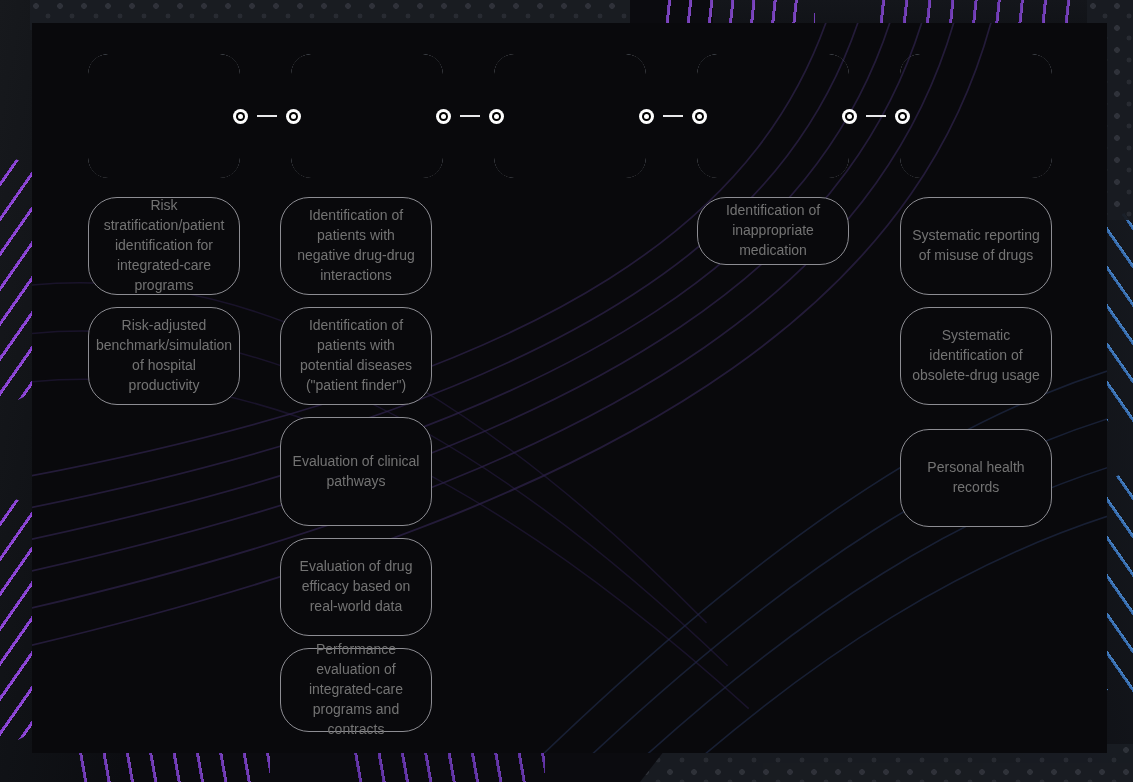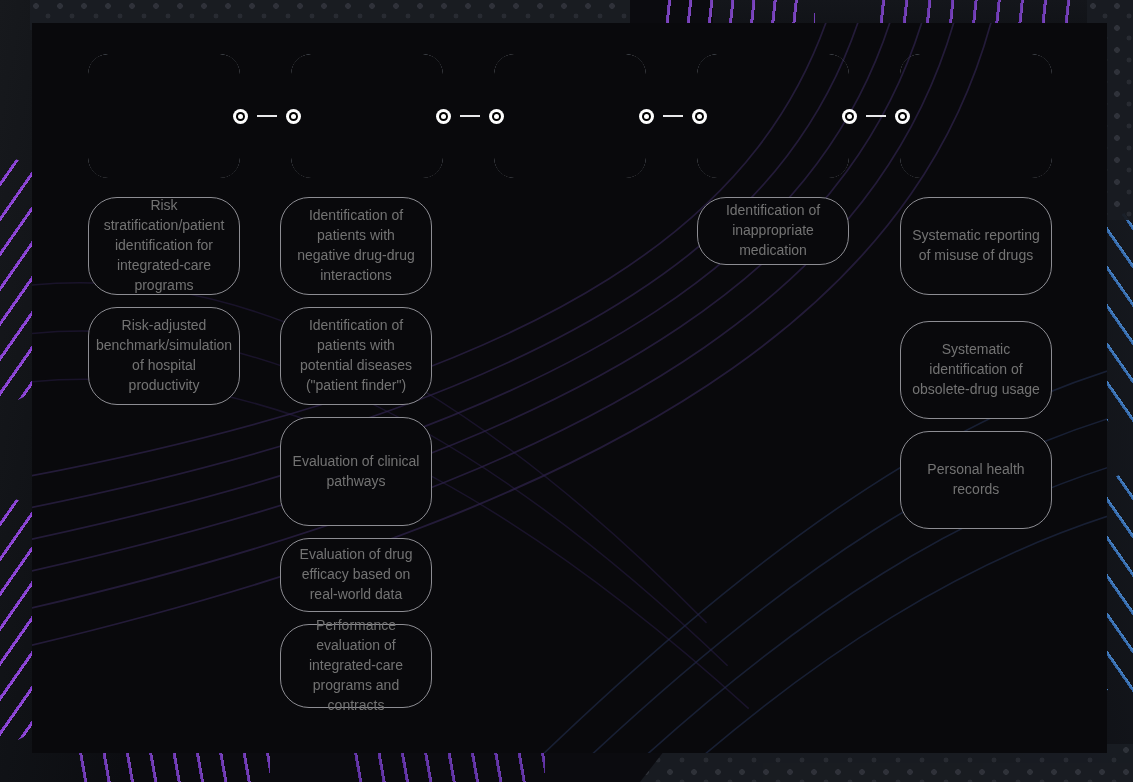--- a/index.html
+++ b/index.html
@@ -357,40 +357,40 @@
         <div class="column" style="left: 248px;">
           <div class="card" style="height: 98px;">
             <span>Identification of patients with negative drug-drug interactions</span>
           </div>
           <div class="card" style="height: 98px;">
             <span>Identification of patients with potential diseases ("patient finder")</span>
           </div>
           <div class="card" style="height: 109px;">
             <span>Evaluation of clinical pathways</span>
           </div>
-          <div class="card" style="height: 74px;">
+          <div class="card" style="height: 98px;">
             <span>Evaluation of drug efficacy based on real-world data</span>
           </div>
           <div class="card" style="height: 84px;">
             <span>Performance evaluation of integrated-care programs and contracts</span>
           </div>
         </div>
         <div class="column" style="left: 462px;"></div>
         <div class="column" style="left: 665px;">
           <div class="card" style="height: 68px;">
             <span>Identification of inappropriate medication</span>
           </div>
         </div>
         <div class="column" style="left: 868px;">
           <div class="card" style="height: 98px;">
             <span>Systematic reporting of misuse of drugs</span>
           </div>
-          <div class="card" style="height: 98px; margin-top: 14px;">
+          <div class="card" style="height: 98px;">
             <span>Systematic identification of obsolete-drug usage</span>
           </div>
-          <div class="card" style="height: 98px;">
+          <div class="card" style="height: 98px; margin-top: 12px;">
             <span>Personal health records</span>
           </div>
         </div>
       </div>
 
   </div>
 </div>
 
 </body></html>

